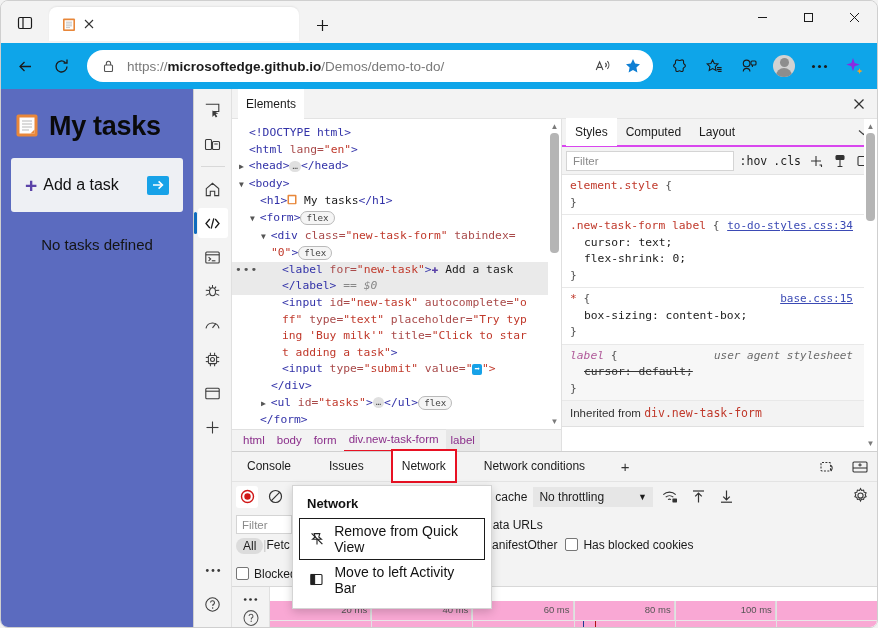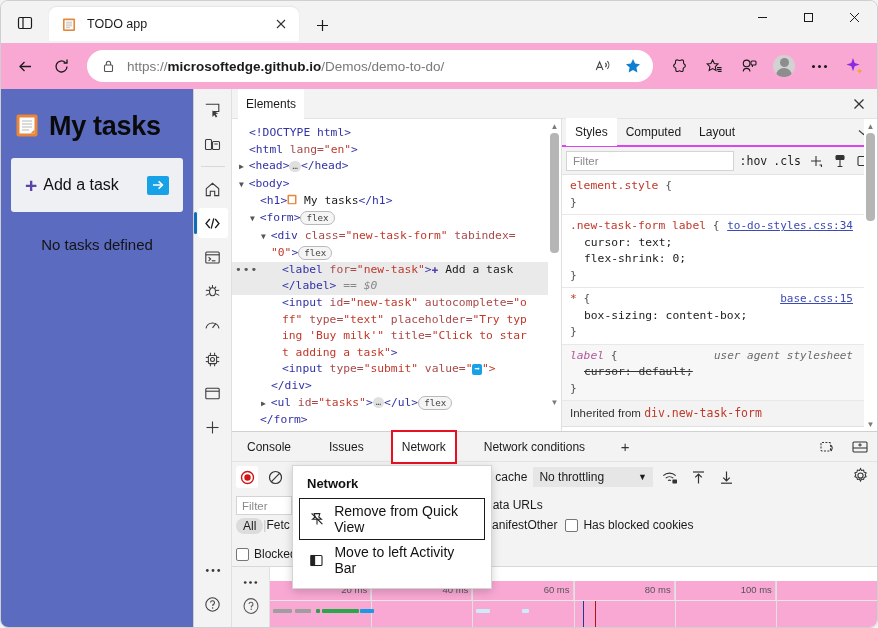--- a/index.html
+++ b/index.html
@@ -39,21 +39,21 @@
   }
   .tab .favicon { width:16px;height:16px;flex:0 0 16px; display:flex;align-items:center;justify-content:center;font-size:13px;}
   .tab .ttitle { flex:1; margin-left:10px; font-size:12.5px; color:#1b1b1b; white-space:nowrap; overflow:hidden;}
   .tab .tclose { width:24px;height:24px;border-radius:4px;display:flex;align-items:center;justify-content:center;color:#444;}
   .newtab { width:30px;height:30px;margin:0 0 3px 8px;display:flex;align-items:center;justify-content:center;border-radius:5px;color:#333;}
   .wincontrols { position:absolute; right:0; top:0; display:flex; height:32px; }
   .wc { width:46px; height:32px; display:flex; align-items:center; justify-content:center; color:#1b1b1b;}
   .wc svg{display:block}
 
   
-  .navbar { height:46px; display:flex; align-items:center; padding:0 8px; background:#f9a8d4; }
+  .navbar { height:46px; display:flex; align-items:center; padding:0 8px; background:#0ea5e9; }
   .navbtn { width:32px;height:32px;border-radius:5px;display:flex;align-items:center;justify-content:center;color:#1b1b1b; margin-right:4px;}
   .omnibox {
     flex:1; height:32px; background:#fff; border-radius:16px;
     display:flex; align-items:center; padding:0 6px 0 12px; margin:0 6px;
     position:relative;
   }
   .omnibox .lock { width:18px;height:18px;display:flex;align-items:center;justify-content:center;color:#555;}
   .urltext { flex:1; margin-left:10px; font-size:13.5px; color:#797979; white-space:nowrap; overflow:hidden;}
   .urltext b { color:#1b1b1b; font-weight:600; }
   .ombtn { width:28px;height:28px;display:flex;align-items:center;justify-content:center;margin-left:2px;}
@@ -219,21 +219,20 @@
           <rect x="1" y="1.5" width="12" height="12.5" rx="1" fill="#e8873a"></rect>
           <rect x="2.6" y="3.2" width="8.8" height="9.2" fill="#fdfdfd"></rect>
           <g stroke="#b5b5b5" stroke-width="0.8">
             <line x1="4" y1="5.2" x2="10" y2="5.2"></line>
               <line x1="4" y1="7" x2="10" y2="7"></line>
             <line x1="4" y1="8.8" x2="10" y2="8.8"></line>
               <line x1="4" y1="10.6" x2="8" y2="10.6"></line>
           </g>
         </svg>
       </span>
-      <span class="ttitle">TODO app</span>
       <span class="tclose">
         <svg width="10" height="10" viewBox="0 0 10 10" stroke="#333" stroke-width="1.1">
             <line x1="1" y1="1" x2="9" y2="9"></line>
             <line x1="9" y1="1" x2="1" y2="9"></line>
           </svg>
       </span>
     </div>
 
     <div class="newtab">
       <svg width="13" height="13" viewBox="0 0 13 13" stroke="#1b1b1b" stroke-width="1.2">
@@ -495,20 +494,27 @@
                           <rect x="0.5" y="0.8" width="9" height="9.5" rx="1" fill="#e8873a"></rect>
                           <rect x="2" y="2.3" width="6" height="6.8" fill="#fff"></rect>
                         </svg></span><span class="txt"> My tasks</span><span class="tagb">&lt;/h1&gt;</span></div><div class="domline" style="padding-left: 28px;"><span style="color: rgb(85, 85, 85); font-size: 8px; margin-left: -10px;">▼ </span><span class="tagb">&lt;form&gt;</span><span class="badge-flex">flex</span></div><div class="domline" style="padding-left: 39px;"><span style="color: rgb(85, 85, 85); font-size: 8px; margin-left: -10px;">▼ </span><span class="tagb">&lt;div </span><span class="attr">class=</span><span class="val">"new-task-form"</span><span class="attr"> tabindex=</span></div><div class="domline" style="padding-left: 39px;"><span class="val">"0"</span><span class="tagb">&gt;</span><span class="badge-flex">flex</span></div><div class="domline sel" style="padding-left: 50px;"><span class="dots" style="left: 3px;">•••</span><span class="tagb">&lt;label </span><span class="attr">for=</span><span class="val">"new-task"</span><span class="tagb">&gt;</span><span><span style="color:#5b43a8;font-weight:bold">✚</span></span><span class="txt"> Add a task</span></div><div class="domline sel" style="padding-left: 50px;"><span class="tagb">&lt;/label&gt;</span><span class="dollar"> == $0</span></div><div class="domline" style="padding-left: 50px;"><span class="tagb">&lt;input </span><span class="attr">id=</span><span class="val">"new-task"</span><span class="attr"> autocomplete=</span><span class="val">"o</span></div><div class="domline" style="padding-left: 50px;"><span class="val">ff"</span><span class="attr"> type=</span><span class="val">"text"</span><span class="attr"> placeholder=</span><span class="val">"Try typ</span></div><div class="domline" style="padding-left: 50px;"><span class="val">ing 'Buy milk'"</span><span class="attr"> title=</span><span class="val">"Click to star</span></div><div class="domline" style="padding-left: 50px;"><span class="val">t adding a task"</span><span class="tagb">&gt;</span></div><div class="domline" style="padding-left: 50px;"><span class="tagb">&lt;input </span><span class="attr">type=</span><span class="val">"submit"</span><span class="attr"> value=</span><span class="val">"</span><span><span style="display:inline-block;background:#17a2e8;color:#fff;border-radius:2px;padding:0 2px;font-size:9px;line-height:11px;vertical-align:middle">➡</span></span><span class="val">"&gt;</span></div><div class="domline" style="padding-left: 39px;"><span class="tagb">&lt;/div&gt;</span></div><div class="domline" style="padding-left: 39px;"><span style="color: rgb(85, 85, 85); font-size: 8px; margin-left: -10px;">▶ </span><span class="tagb">&lt;ul </span><span class="attr">id=</span><span class="val">"tasks"</span><span class="tagb">&gt;</span><span class="ellip">…</span><span class="tagb">&lt;/ul&gt;</span><span class="badge-flex">flex</span></div><div class="domline" style="padding-left: 28px;"><span class="tagb">&lt;/form&gt;</span></div></div>
                 <div class="scrollbar-v">
                   <div class="sb-arrow" style="top:1px">▲</div>
                   <div class="sb-track">
                     <div class="sb-thumb" style="top:0;height:120px"></div>
                   </div>
                   <div class="sb-arrow" style="bottom:1px">▼</div>
                 </div>
+                <div class="crumbs" id="crumbs">
+                    <span class="crumb">html</span>
+                    <span class="crumb">body</span>
+                    <span class="crumb">form</span>
+                    <span class="crumb" style="position: relative; border-bottom: 3px solid rgb(232, 17, 35);">div.new-task-form</span>
+                    <span class="crumb active">label</span>
+                  </div>
               </div>
 
               <div class="stylespane">
                 <div class="st-tabs">
                   <div class="st-tab active">Styles</div>
                   <div class="st-tab">Computed</div>
                   <div class="st-tab">Layout</div>
                   <div class="st-more">
                     <svg width="11" height="7" viewBox="0 0 11 7" stroke="#444" stroke-width="1.2" fill="none">
                         <polyline points="1,1.5 5.5,5.5 10,1.5"></polyline>

